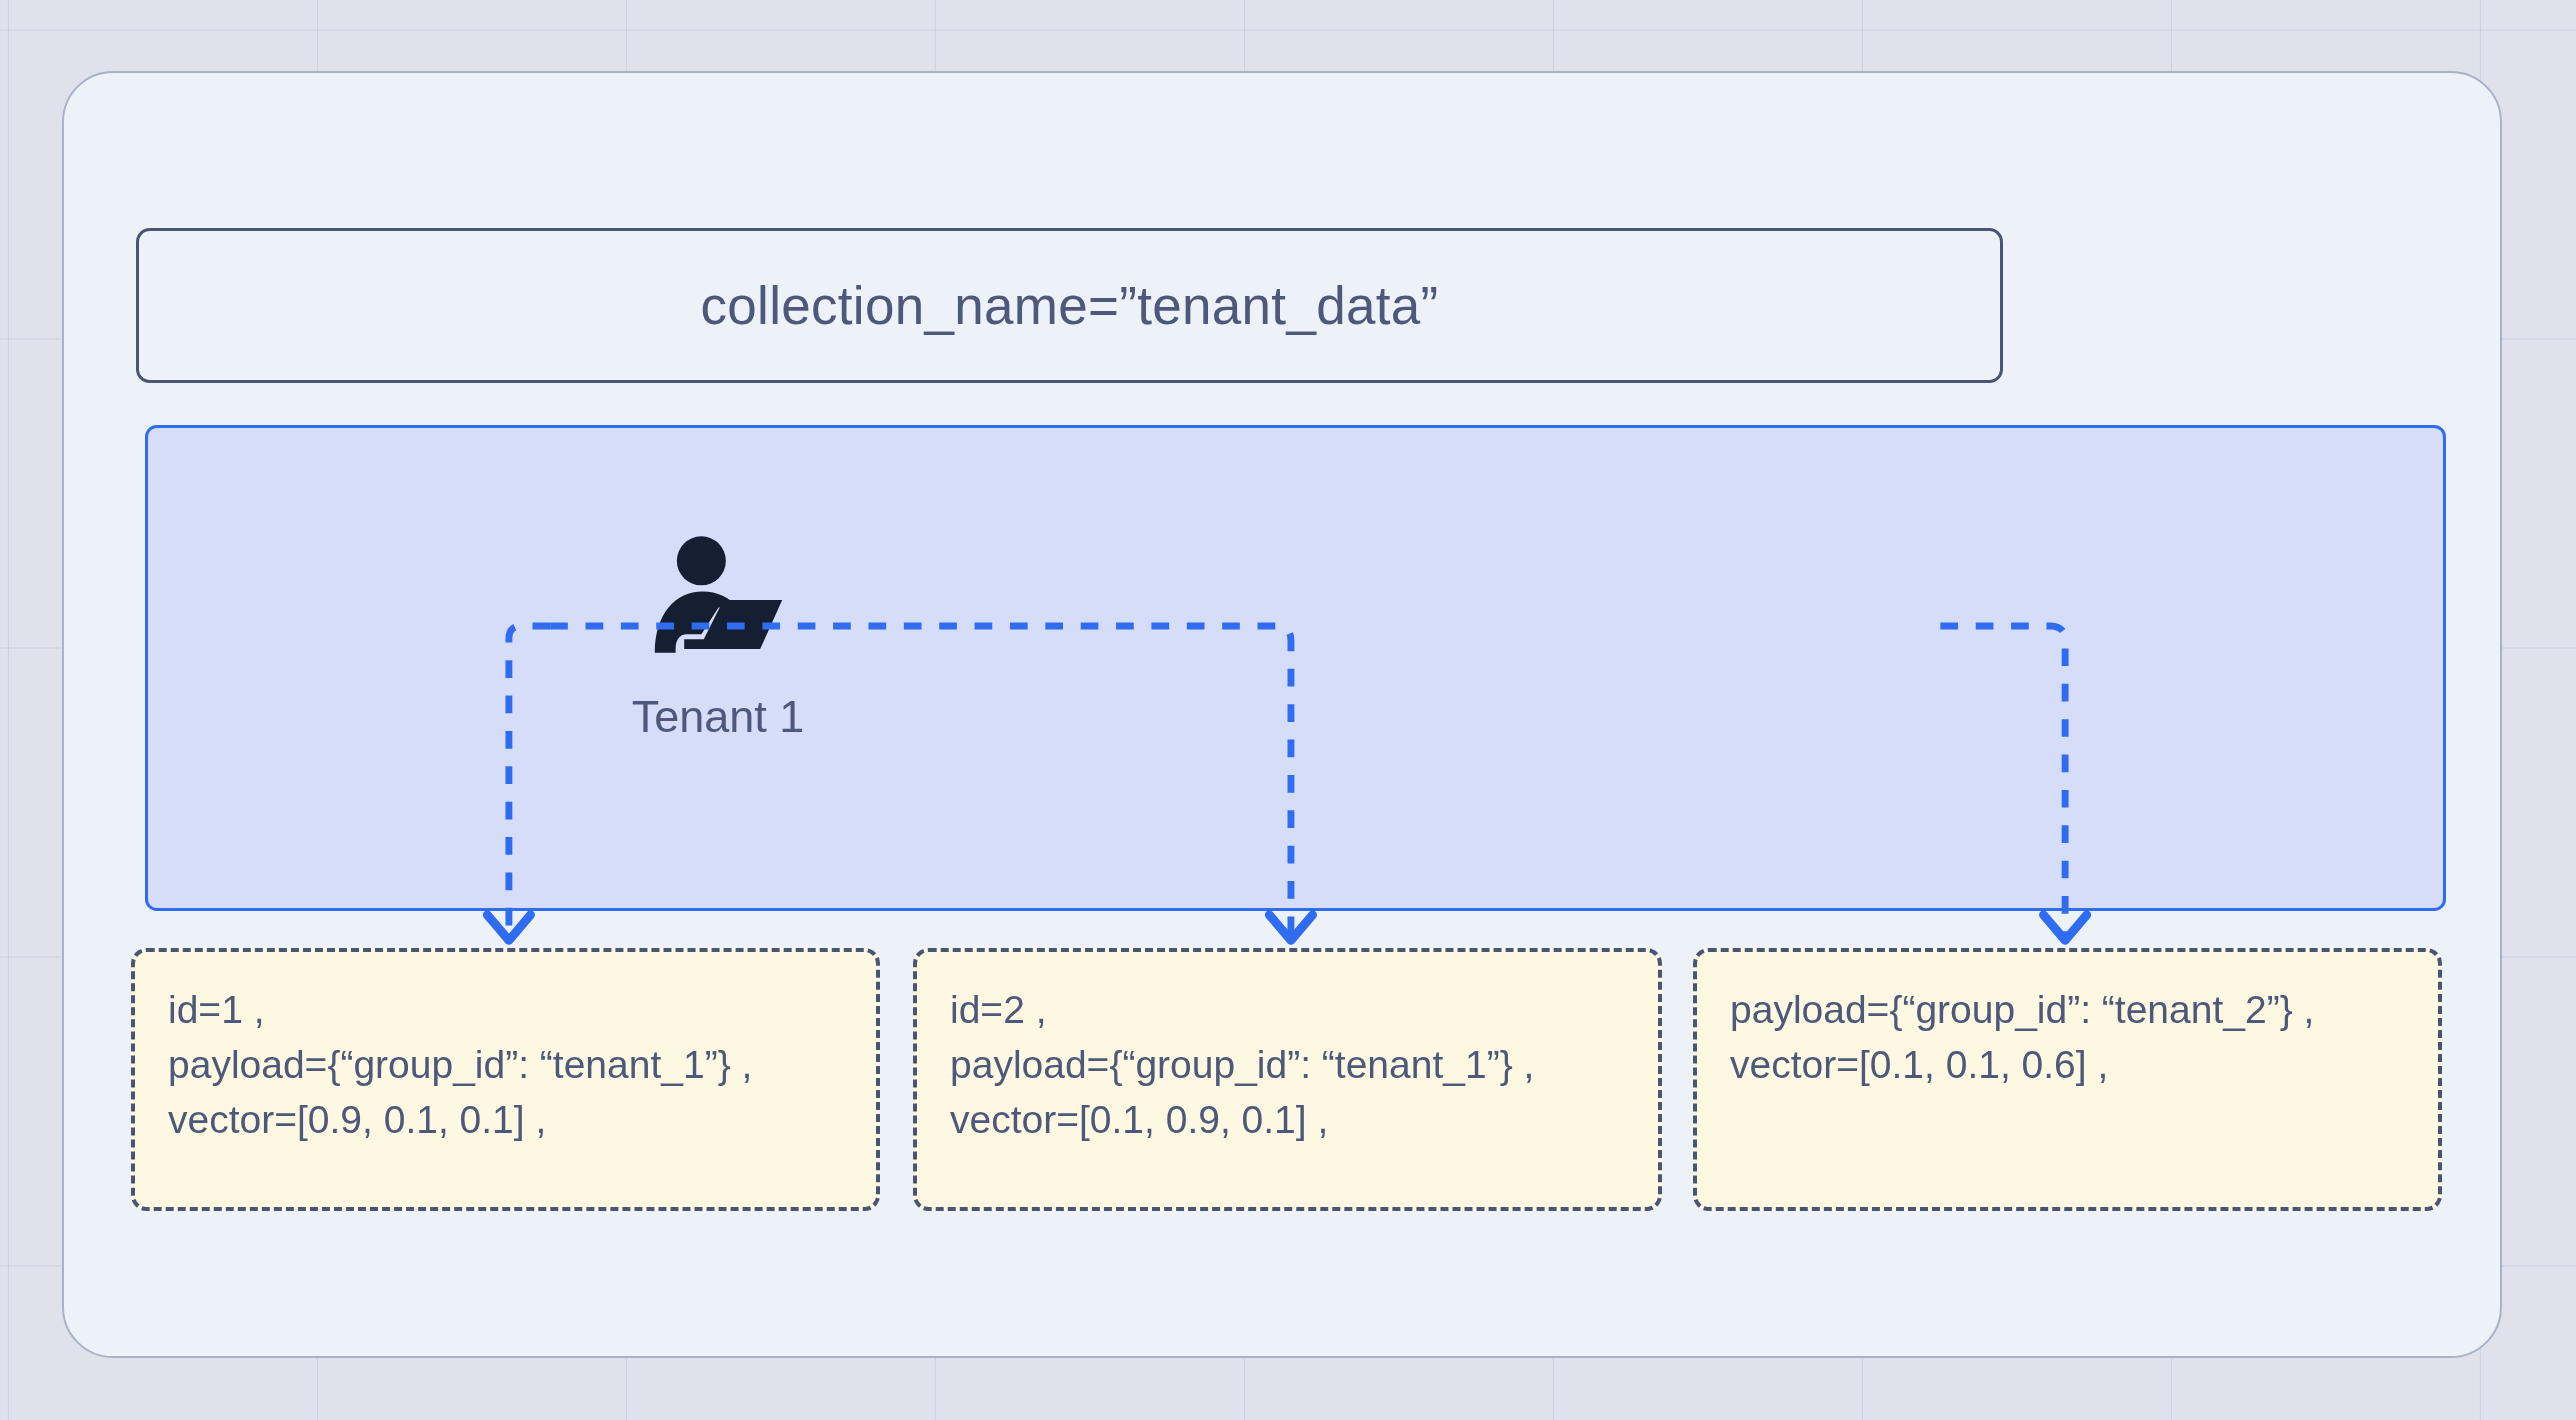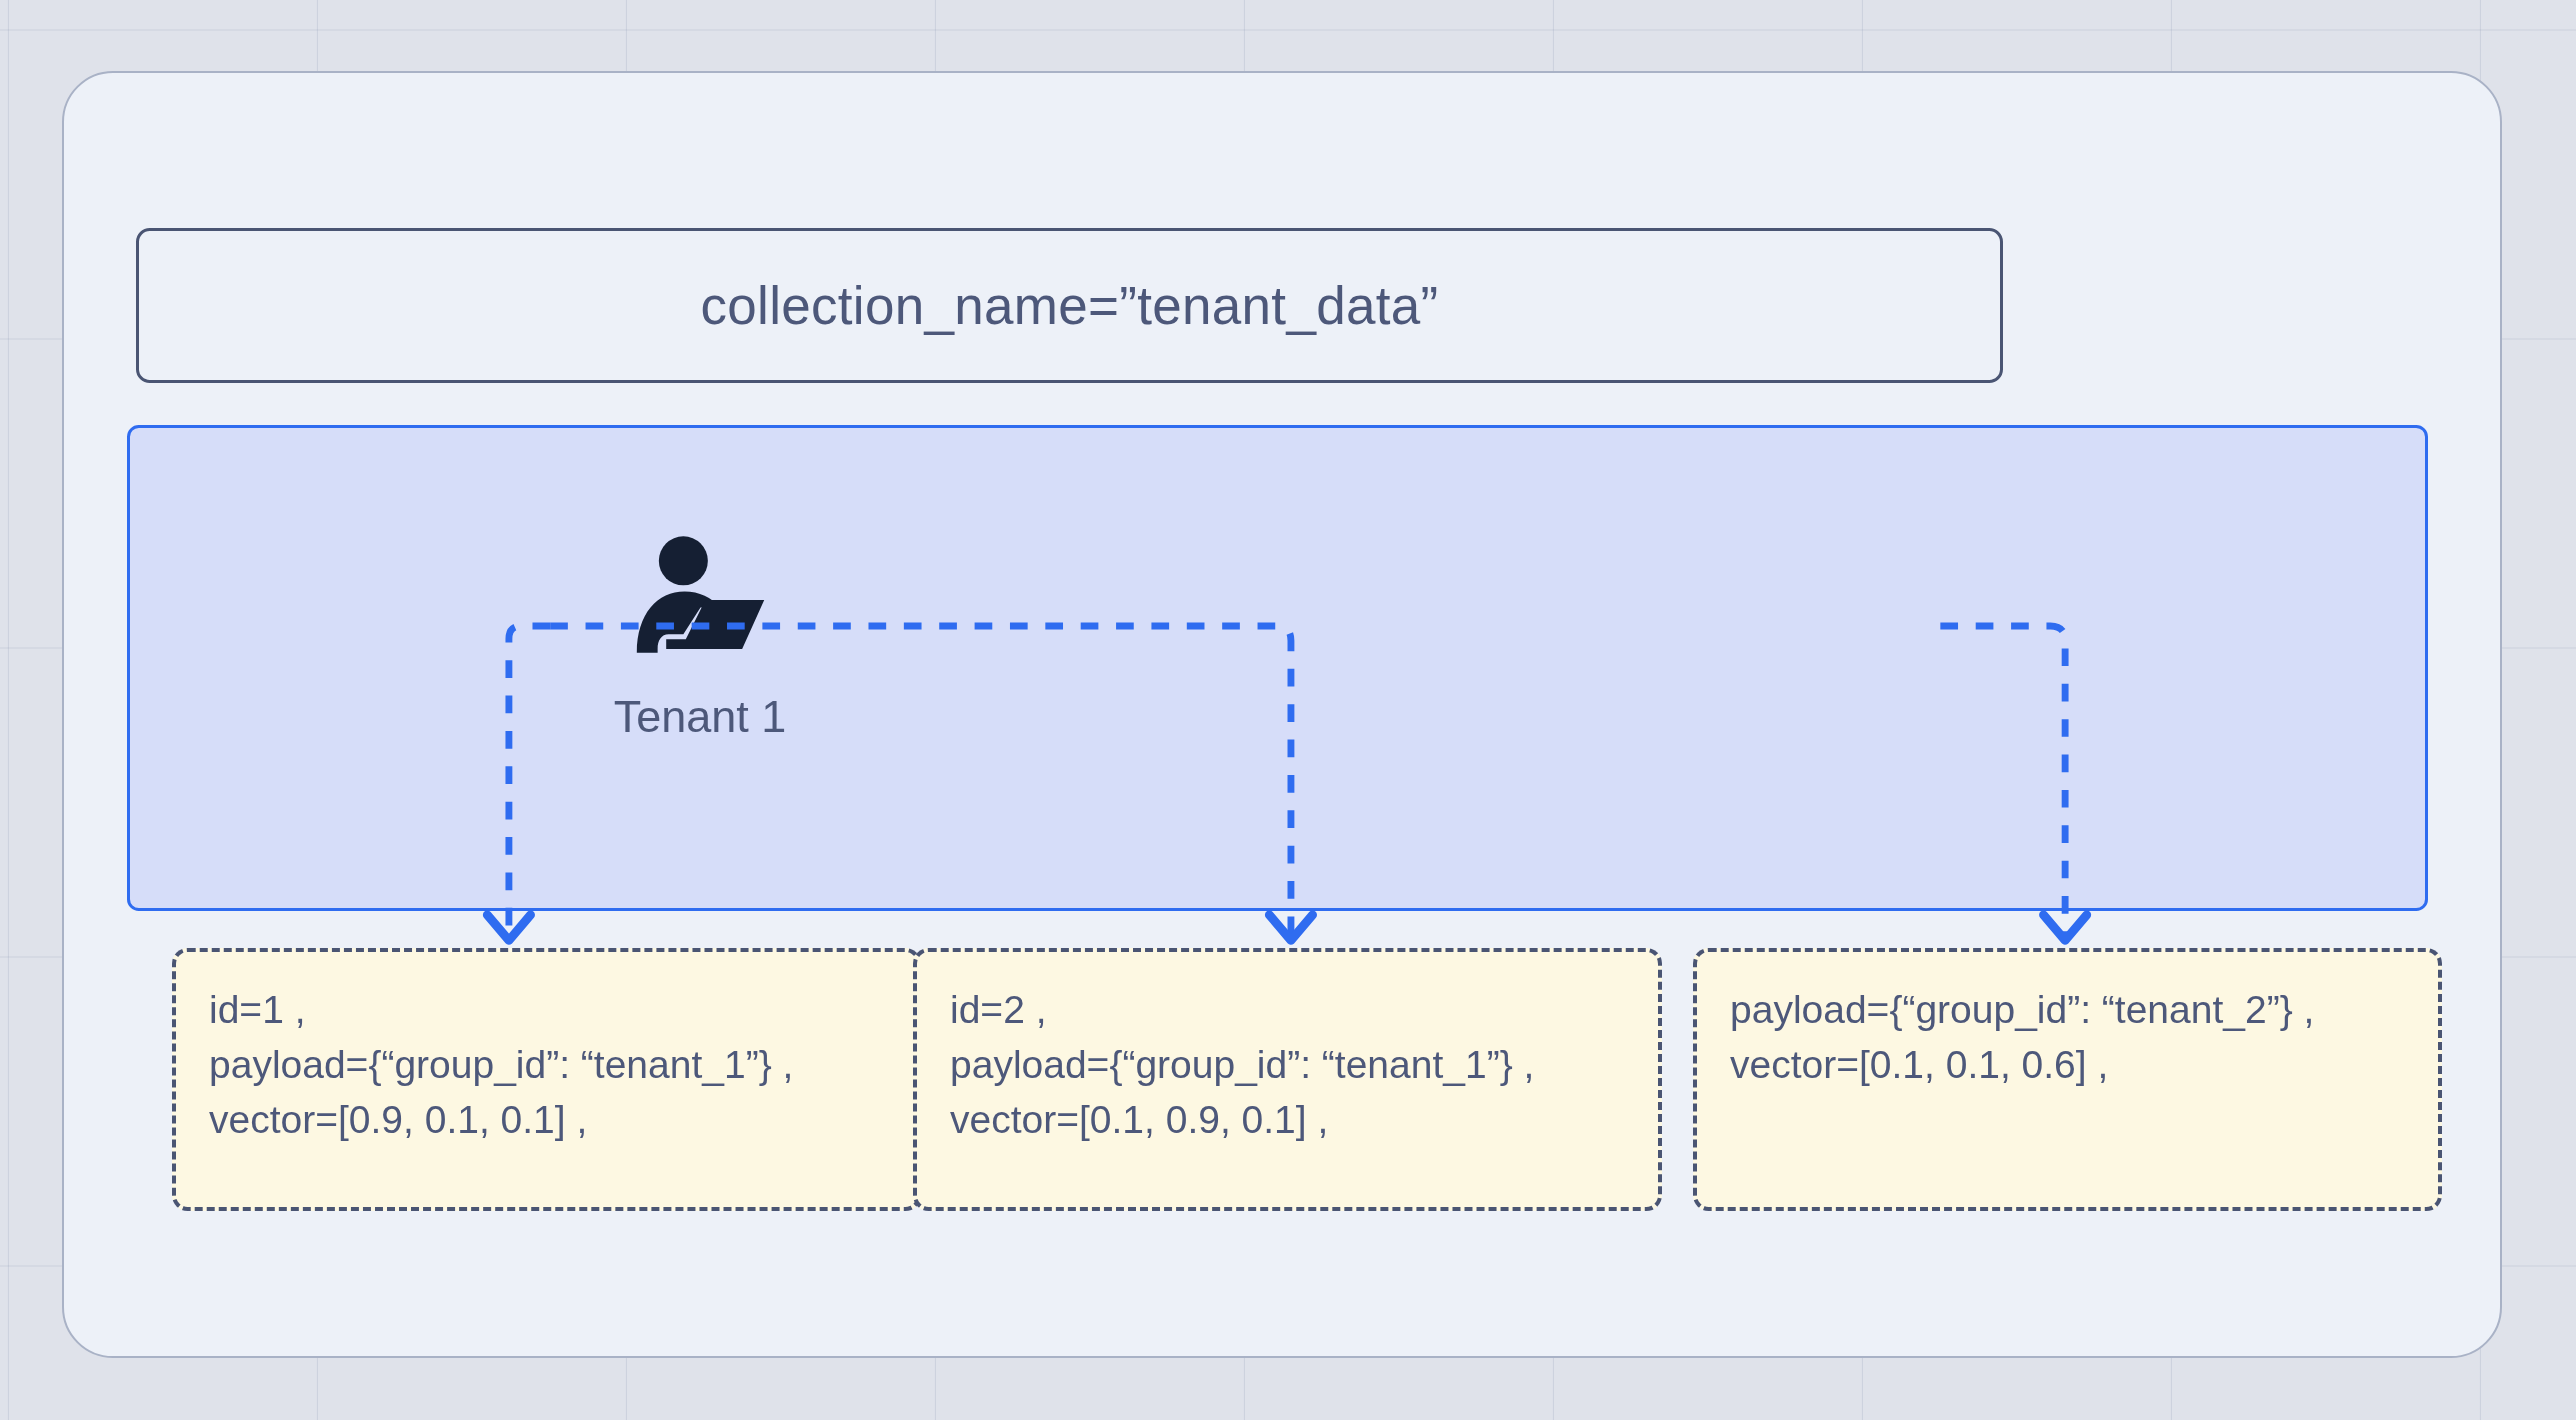--- a/index.html
+++ b/index.html
@@ -59,21 +59,21 @@
   #collection-box .label {
     font-size: 53px;
     color: #4d587a;
     letter-spacing: 0.3px;
     white-space: nowrap;
   }
 
   
   #tenants-panel {
     position: absolute;
-    left: 127px;
+    left: 145px;
     top: 425px;
     width: 2301px;
     height: 486px;
     background: #d6ddf9;
     border: 3.9px solid #2f6cf0;
     border-radius: 11.8px;
     box-sizing: border-box;
   }
 
   .tenant {
@@ -159,21 +159,21 @@
 
     <path d="M 1975,637 L 2087,637 Q 2102,637 2102,652 L 2102,952"></path>
   </g>
   <g fill="none" stroke="#2f6cf0" stroke-width="9" stroke-linecap="round" stroke-linejoin="round">
     <polyline points="496,931 518,957 540,931"></polyline>
     <polyline points="1292,931 1314,957 1336,931"></polyline>
     <polyline points="2080,931 2102,957 2124,931"></polyline>
   </g>
 </svg>
 
-<div class="record-box" style="left: 131px; margin-left: 41px;">
+<div class="record-box" style="left: 131px;">
   <div class="line">id=1 ,</div>
   <div class="line">payload={“group_id”: “tenant_1”} ,</div>
   <div class="line">vector=[0.9, 0.1, 0.1] ,</div>
 </div>
 
 <div class="record-box" style="left: 913px;">
   <div class="line">id=2 ,</div>
   <div class="line">payload={“group_id”: “tenant_1”} ,</div>
   <div class="line">vector=[0.1, 0.9, 0.1] ,</div>
 </div>

